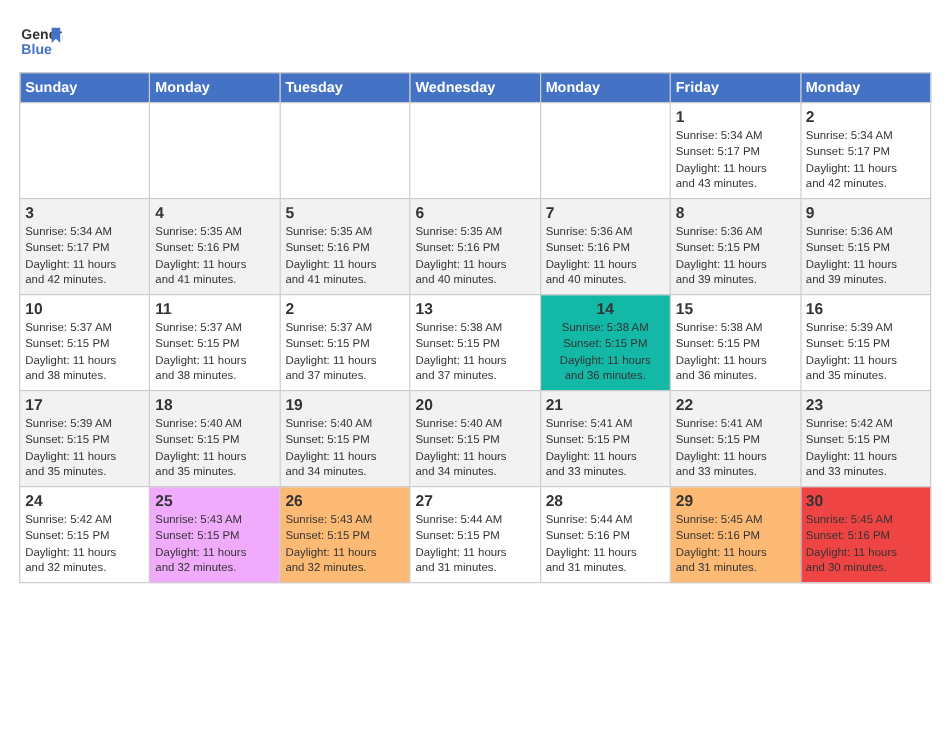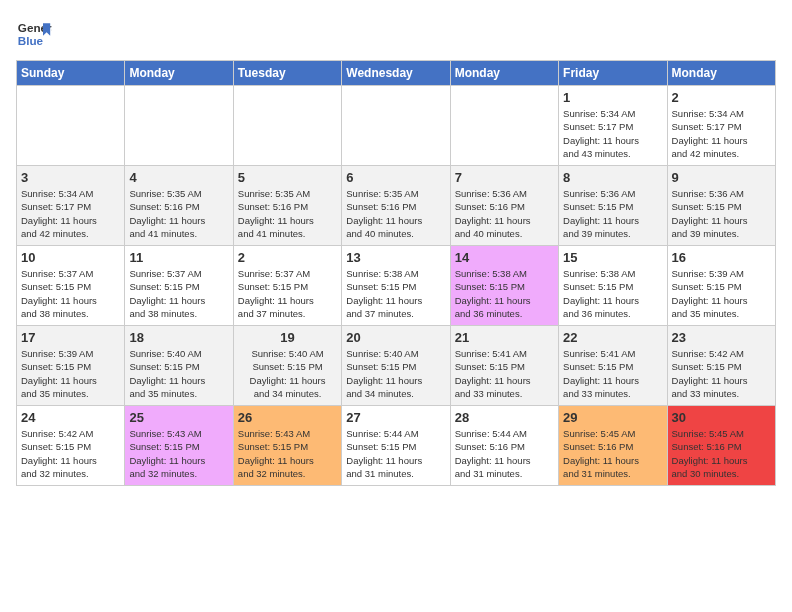--- a/index.html
+++ b/index.html
@@ -208,21 +208,21 @@
 Daylight: 11 hours
 and 37 minutes.</div>
         </td>
         <td style="background: rgb(255, 255, 255);">
           <span class="day-num">13</span>
           <div class="day-info" style="white-space: pre-line;">Sunrise: 5:38 AM
 Sunset: 5:15 PM
 Daylight: 11 hours
 and 37 minutes.</div>
         </td>
-        <td style="background: #f0abfc;">
+        <td style="background: #14b8a6; text-align: center;">
           <span class="day-num">14</span>
           <div class="day-info" style="white-space: pre-line;">Sunrise: 5:38 AM
 Sunset: 5:15 PM
 Daylight: 11 hours
 and 36 minutes.</div>
         </td>
         <td style="background: rgb(255, 255, 255);">
           <span class="day-num">15</span>
           <div class="day-info" style="white-space: pre-line;">Sunrise: 5:38 AM
 Sunset: 5:15 PM
@@ -245,21 +245,21 @@
 Daylight: 11 hours
 and 35 minutes.</div>
         </td>
         <td style="background: rgb(242, 242, 242);">
           <span class="day-num">18</span>
           <div class="day-info" style="white-space: pre-line;">Sunrise: 5:40 AM
 Sunset: 5:15 PM
 Daylight: 11 hours
 and 35 minutes.</div>
         </td>
-        <td style="background: rgb(242, 242, 242); text-align: center;">
+        <td style="background: rgb(242, 242, 242);">
           <span class="day-num">19</span>
           <div class="day-info" style="white-space: pre-line;">Sunrise: 5:40 AM
 Sunset: 5:15 PM
 Daylight: 11 hours
 and 34 minutes.</div>
         </td>
         <td style="background: rgb(242, 242, 242);">
           <span class="day-num">20</span>
           <div class="day-info" style="white-space: pre-line;">Sunrise: 5:40 AM
 Sunset: 5:15 PM

